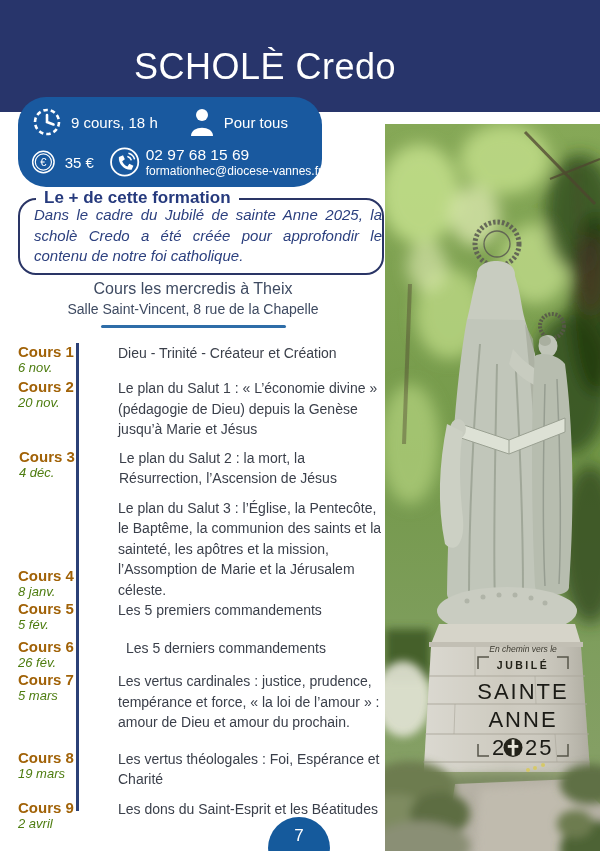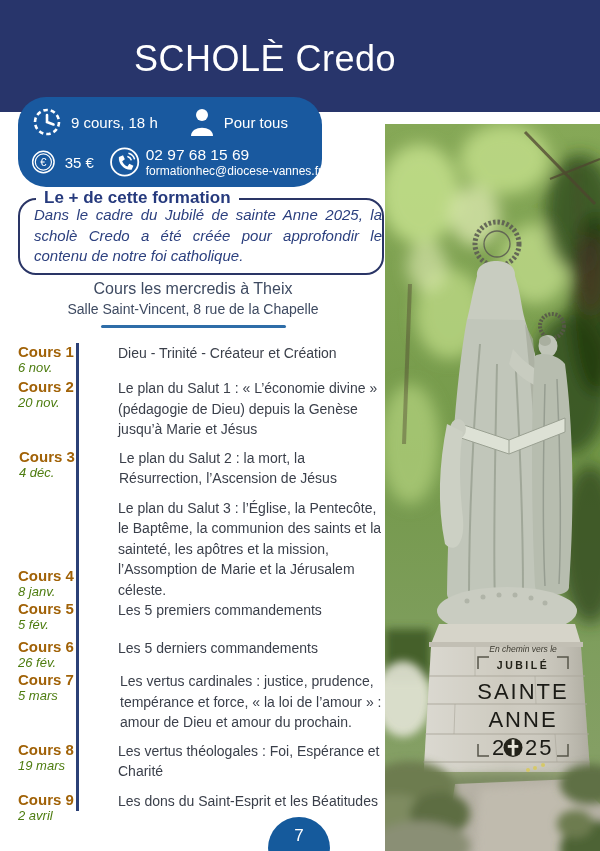--- a/index.html
+++ b/index.html
@@ -5,21 +5,21 @@
   html,body{margin:0;padding:0;background:#e8e8e8;}
   .page{
     position:relative;width:600px;height:851px;margin:0 auto;
     background:#ffffff;overflow:hidden;
     font-family:"Liberation Sans","DejaVu Sans",sans-serif;
     color:#3a3f4a;
   }
   
   .header{position:absolute;left:0;top:0;width:600px;height:112px;background:#28356b;}
   .header h1{
-    margin:0;position:absolute;left:0;top:38px;width:530px;text-align:center;
+    margin:0;position:absolute;left:0;top:46px;width:530px;text-align:center;
     color:#ffffff;font-size:36px;font-weight:500;letter-spacing:.5px;
   }
   
   .info-card{
     position:absolute;left:18px;top:97px;width:304px;height:90px;
     background:#19599f;border-radius:28px;color:#ffffff;z-index:3;
   }
   .card-row{display:flex;align-items:center;}
   .card-row1{padding:9px 0 0 13px;}
   .card-row2{padding:5px 0 0 13px;}
@@ -51,22 +51,22 @@
   .blue-rule{width:185px;height:3px;background:#2e6da8;border-radius:2px;margin:8px auto 0 auto;}
   
   .courses{position:absolute;left:18px;top:343px;width:368px;}
   .vline{position:absolute;left:58px;top:0;width:2.5px;height:468px;background:#2b4076;}
   .course-row{display:flex;align-items:flex-start;}
   .course-label-col{width:58px;flex:none;}
   .course-label{font-size:15px;font-weight:700;line-height:17px;color:#a16207;white-space:nowrap;}
   .course-date{font-size:13px;font-style:italic;line-height:16px;color:#4d7c0f;white-space:nowrap;}
   .course-desc{margin-left:42px;width:266px;font-size:14px;line-height:20.5px;color:#3a3f4a;}
   .r1{margin-bottom:2px;}.r2{margin-bottom:8px;}.r3{margin-bottom:9px;justify-content:center;}
-  .r4{margin-bottom:0;align-items:flex-end;}.r5{margin-bottom:5px;}.r6{margin-bottom:0;}
-  .r7{margin-bottom:8px;justify-content:space-between;}.r8{margin-bottom:9px;}.r9{margin-bottom:0;}
+  .r4{margin-bottom:0;align-items:flex-end;}.r5{margin-bottom:5px;}.r6{margin-bottom:0;gap:8px;}
+  .r7{margin-bottom:16px;}.r8{margin-bottom:9px;}.r9{margin-bottom:0;}
   
   .photo{position:absolute;left:385px;top:124px;width:233px;height:739px;overflow:hidden;}
   .photo svg{display:block;}
   
   .page-circle{
     position:absolute;left:268px;top:817px;width:62px;height:62px;border-radius:50%;
     background:#155a9c;color:#ffffff;display:flex;justify-content:center;
     font-size:17px;padding-top:0;box-sizing:border-box;
   }
   .page-circle span{margin-top:9px;}

